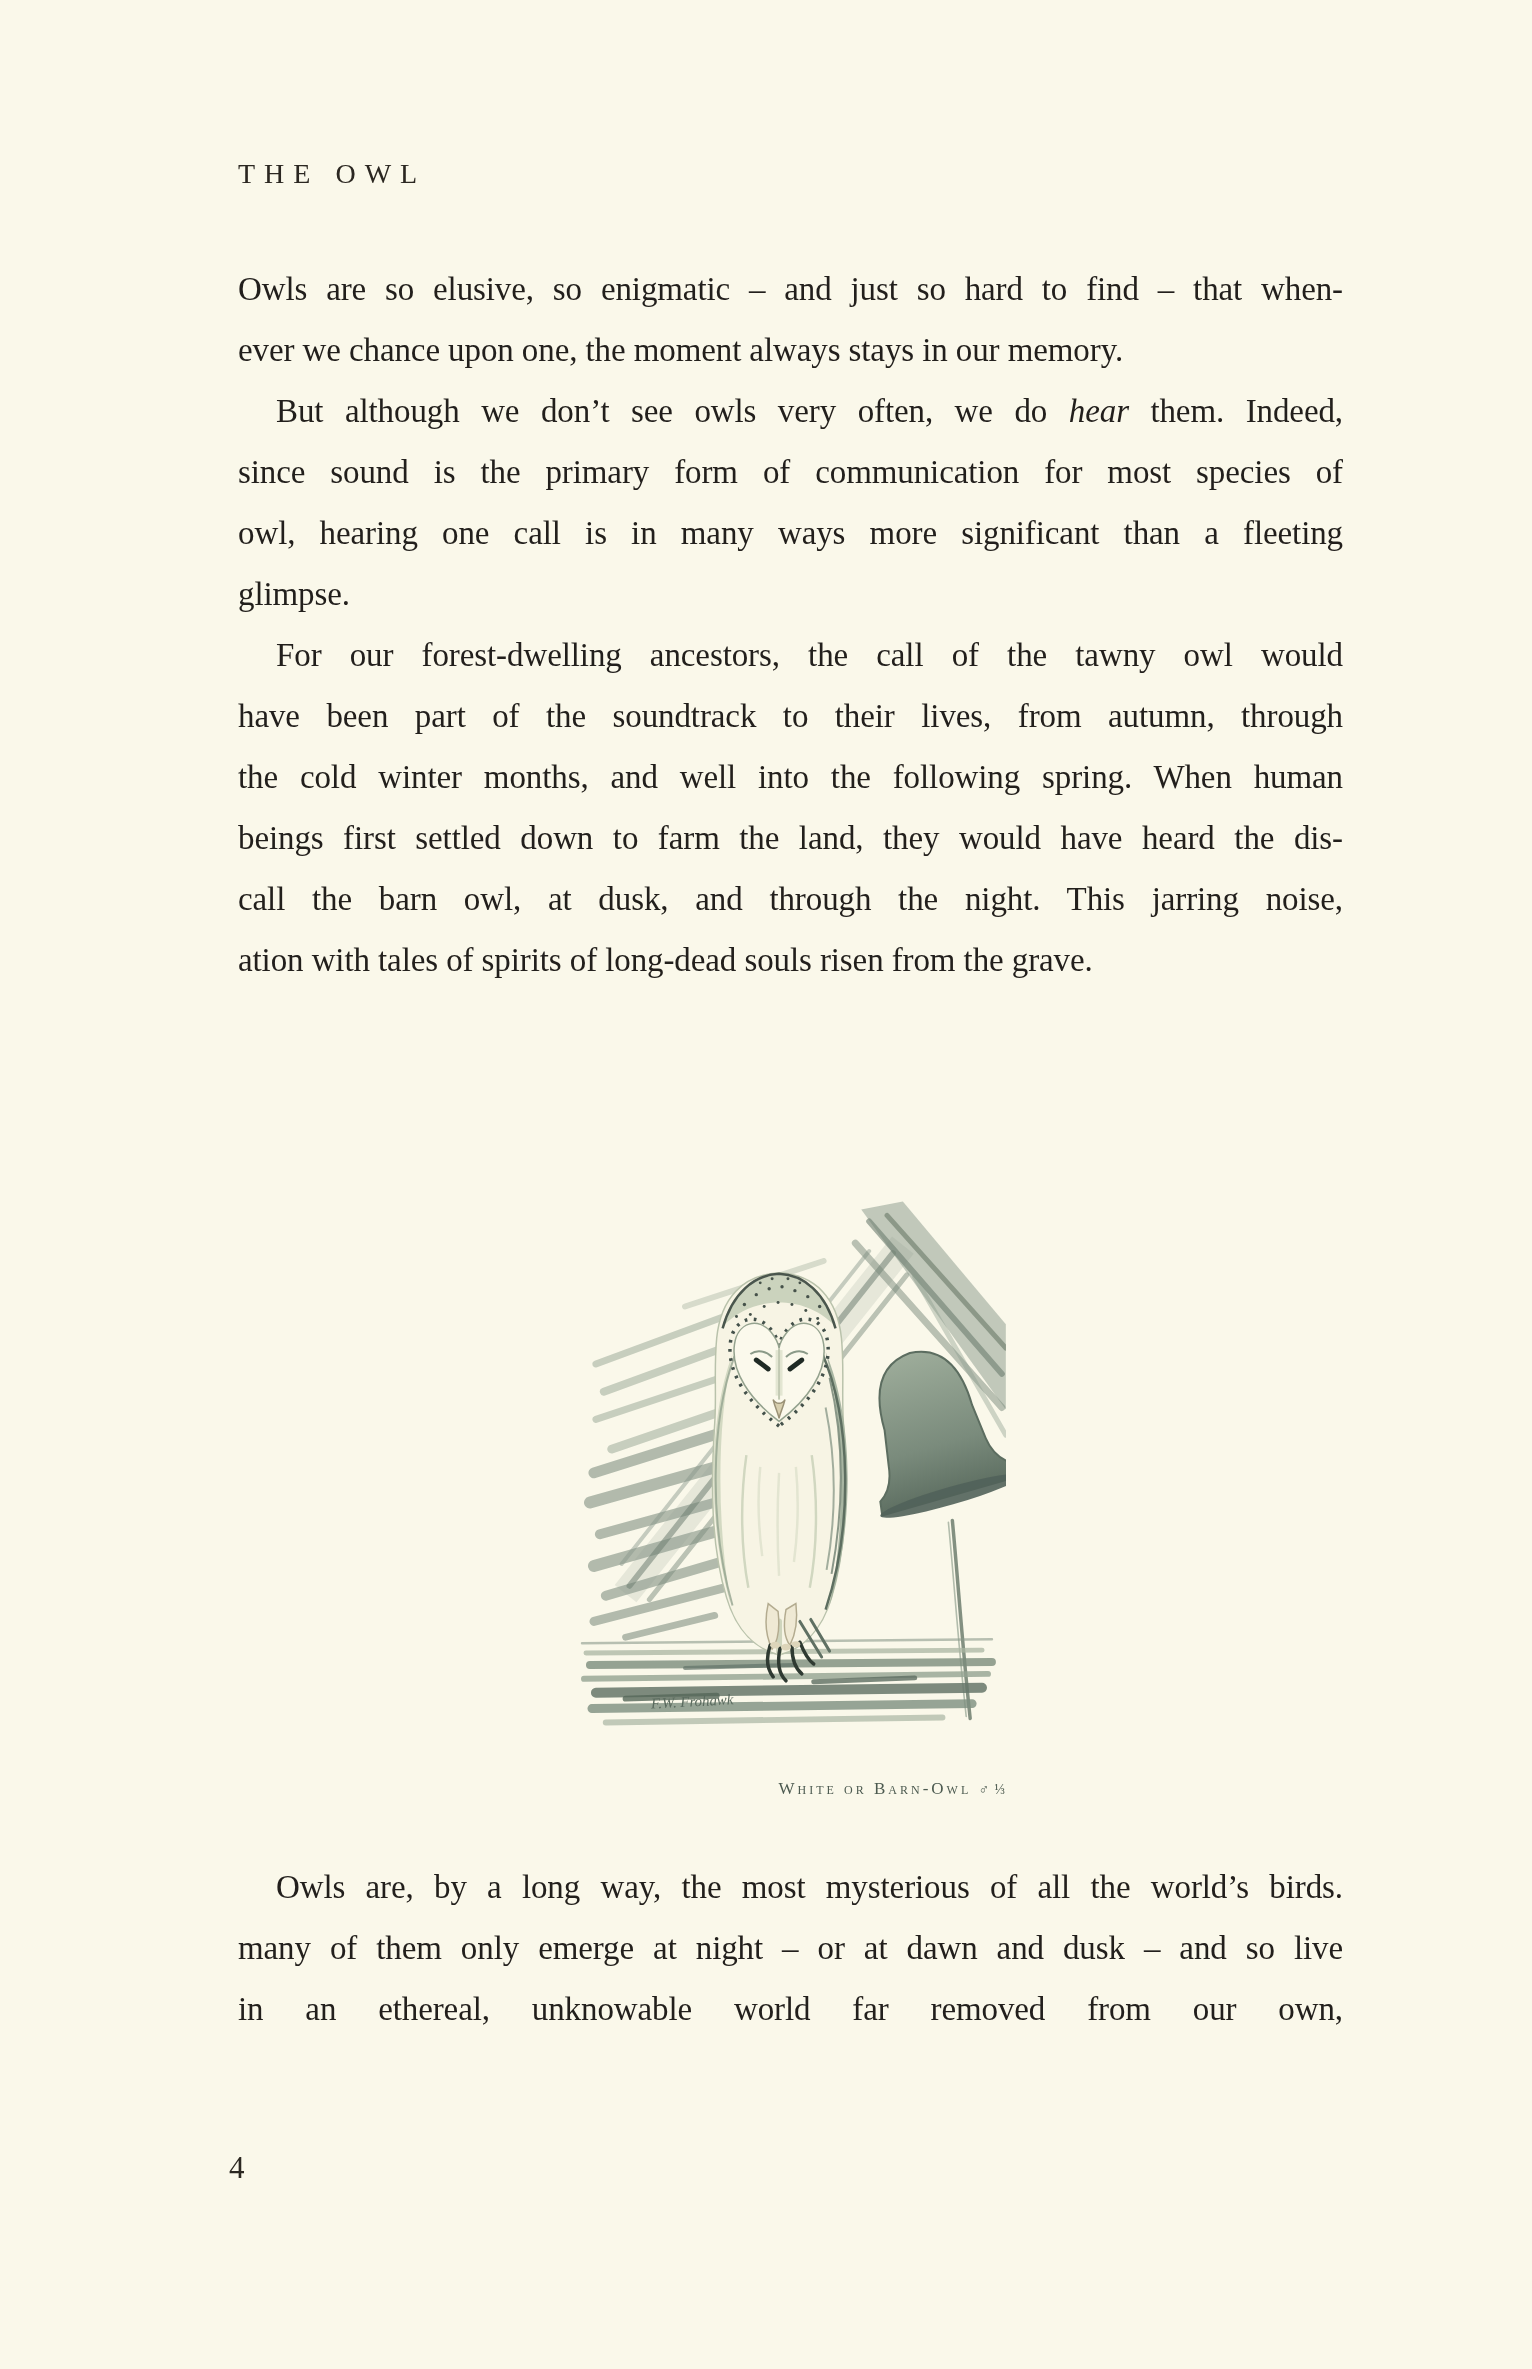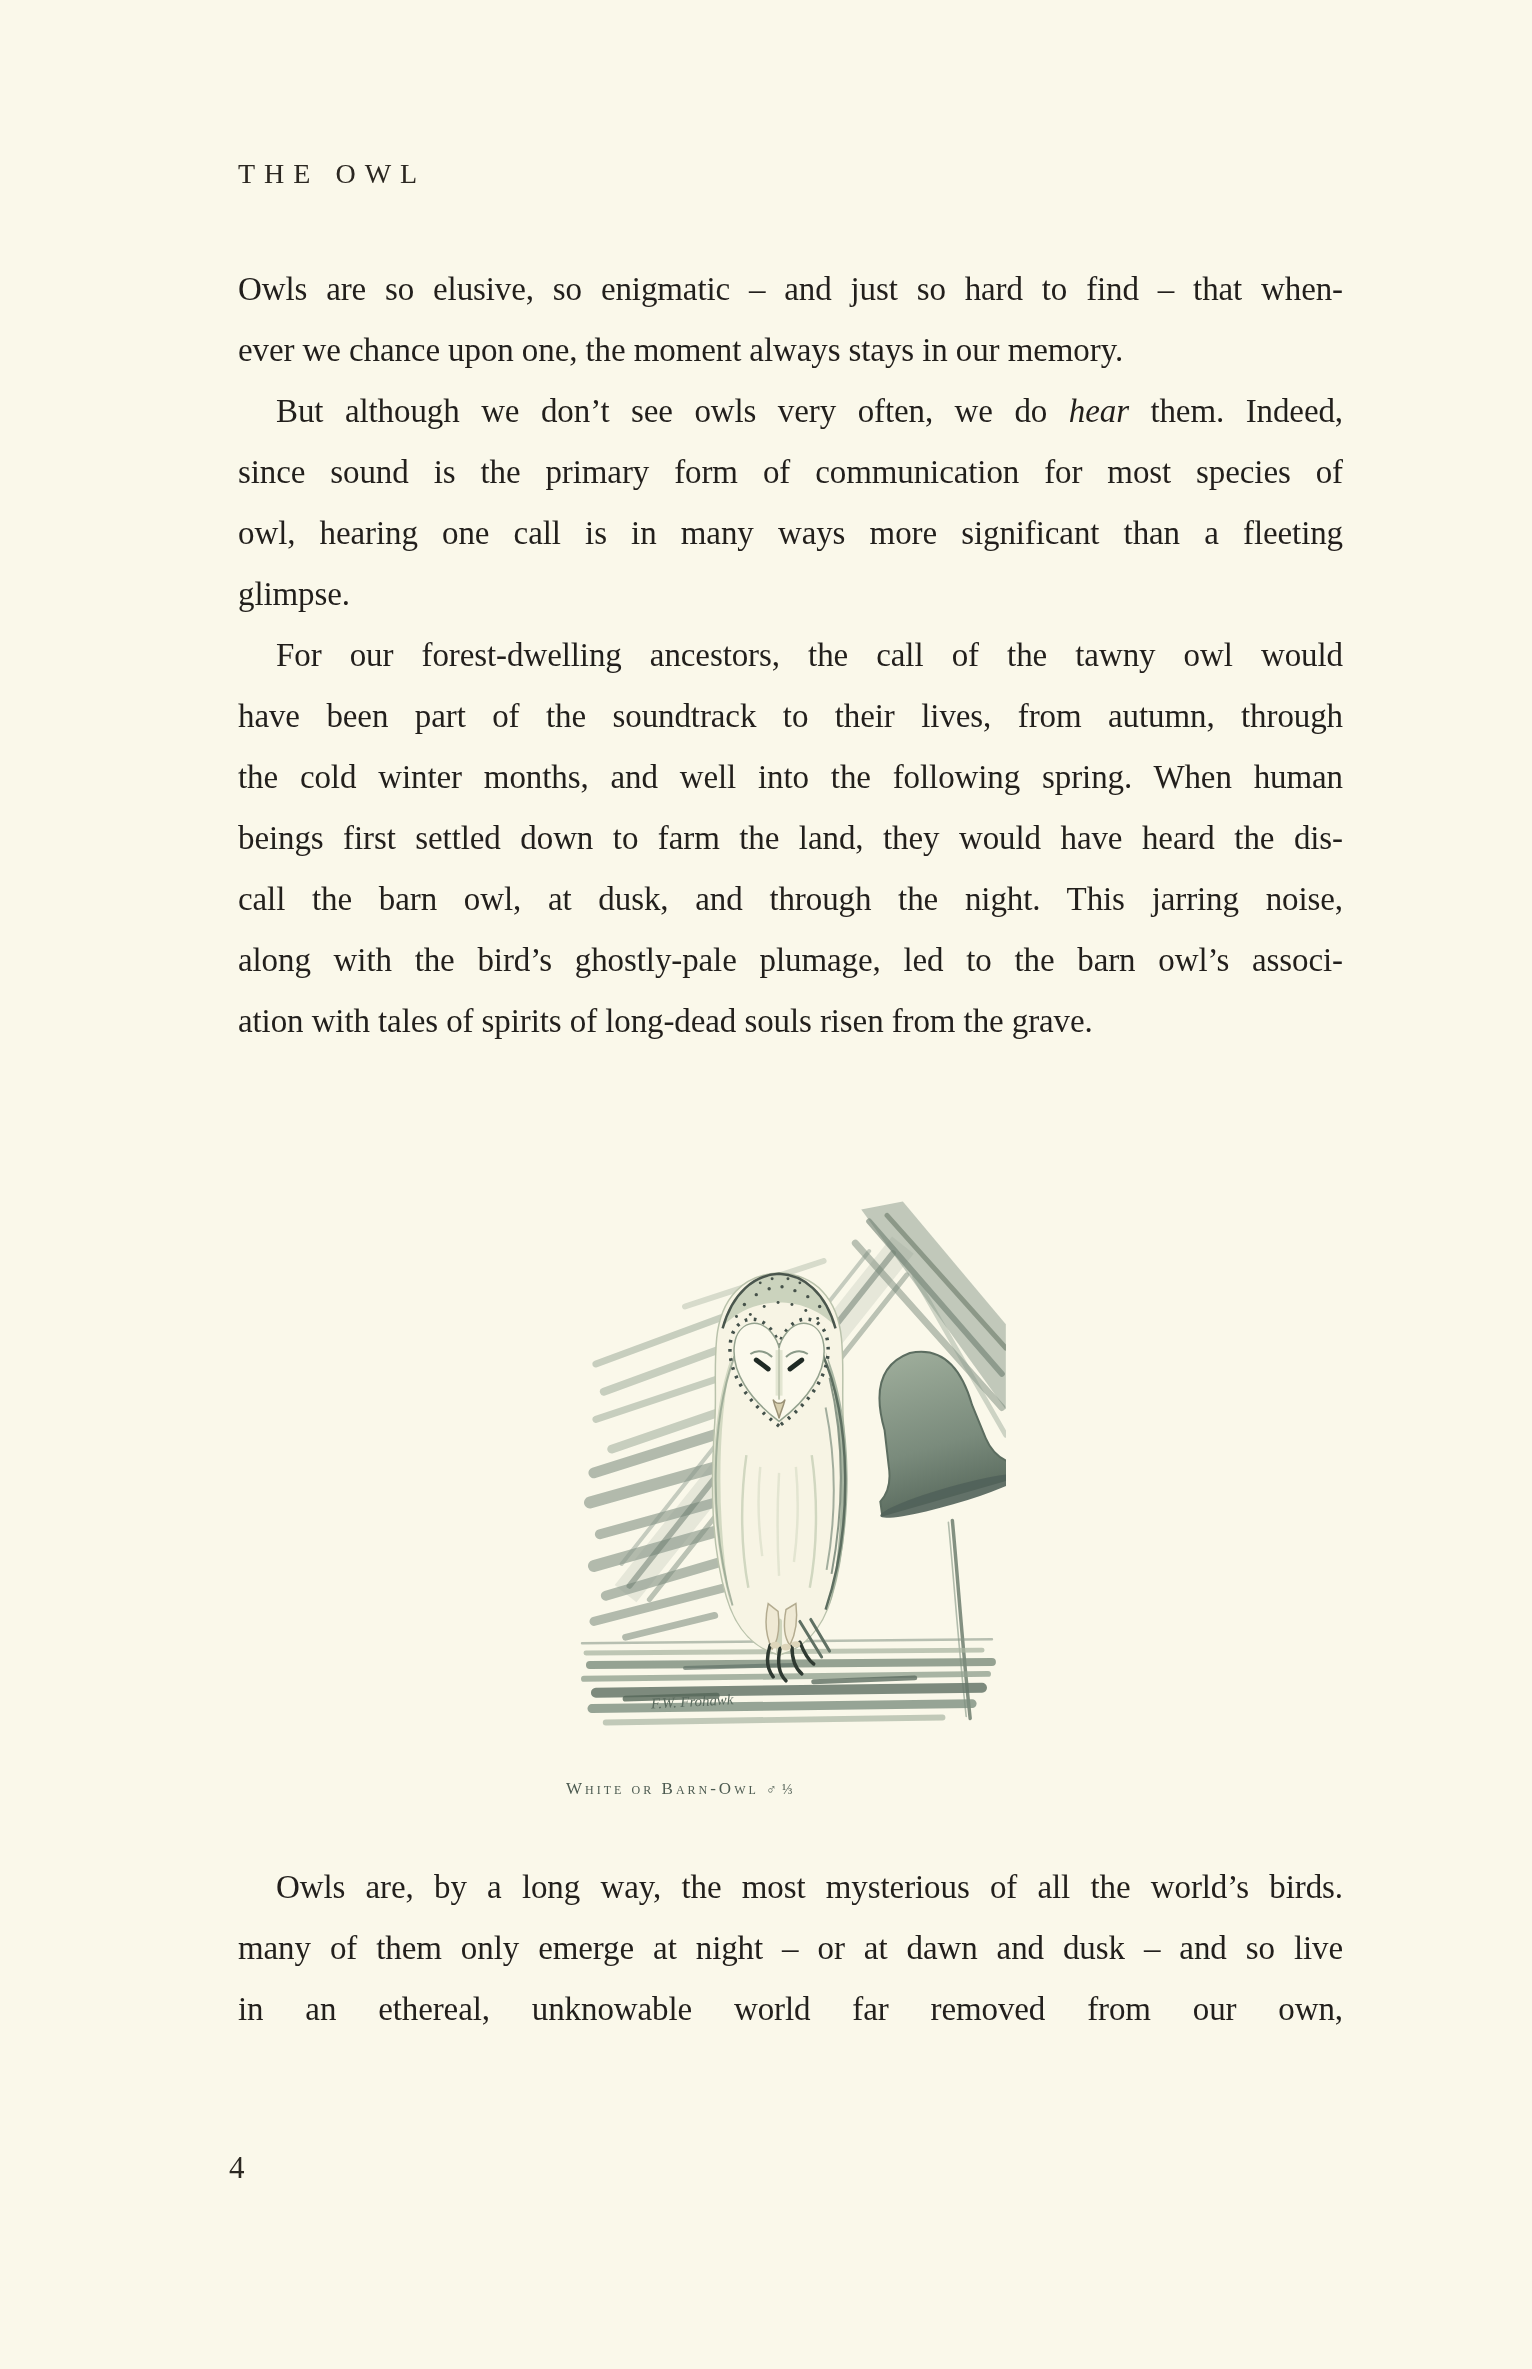--- a/index.html
+++ b/index.html
@@ -26,21 +26,21 @@
   }
   .line.flush{text-align-last:left;}
   .line.indent{text-indent:38px;}
   .it{font-style:italic;}
   .figure-wrap{
     position:absolute;left:566px;top:1158px;width:440px;height:606px;
   }
   .figure-wrap svg{display:block;width:440px;height:606px;}
   .caption{
     position:absolute;left:566px;top:1779px;width:440px;
-    text-align:left;font-size:17px;letter-spacing:3px;color:#4c5a50;
+    text-align:right;font-size:17px;letter-spacing:3px;color:#4c5a50;
   }
   .caption .cap-text{font-variant-caps:small-caps;}
   .caption .cap-suffix{font-size:14px;letter-spacing:1px;}
   .page-number{
     position:absolute;left:229px;top:2150px;
     font-size:31px;color:#2b2721;
   }
 </style>
 </head>
 <body>
@@ -52,21 +52,20 @@
   <div class="line flush">ever we chance upon one, the moment always stays in our memory.</div>
   <div class="line indent"><span>But although we don’t see owls very often, we do </span><span class="it">hear</span><span> them. Indeed,</span></div>
   <div class="line">since sound is the primary form of communication for most species of</div>
   <div class="line">owl, hearing one call is in many ways more significant than a fleeting</div>
   <div class="line flush">glimpse.</div>
   <div class="line indent">For our forest-dwelling ancestors, the call of the tawny owl would</div>
   <div class="line">have been part of the soundtrack to their lives, from autumn, through</div>
   <div class="line">the cold winter months, and well into the following spring. When human</div>
   <div class="line">beings first settled down to farm the land, they would have heard the dis-</div>
   <div class="line">call the barn owl, at dusk, and through the night. This jarring noise,</div>
-  <div class="line">along with the bird’s ghostly-pale plumage, led to the barn owl’s associ-</div>
   <div class="line flush">ation with tales of spirits of long-dead souls risen from the grave.</div>
 </div>
 
 <figure class="figure-wrap" style="margin:0" aria-label="Vintage engraving of a pale barn owl perched on a wooden beam inside a barn, with a bell and rope behind it">
 <svg viewBox="0 0 444 612" xmlns="http://www.w3.org/2000/svg">
   <defs>
     <linearGradient id="bellGrad" x1="0" y1="0" x2="0" y2="1">
       <stop offset="0" stop-color="#9dac9a"></stop>
       <stop offset="0.65" stop-color="#7a8b7c"></stop>
       <stop offset="1" stop-color="#5e6f62"></stop>

